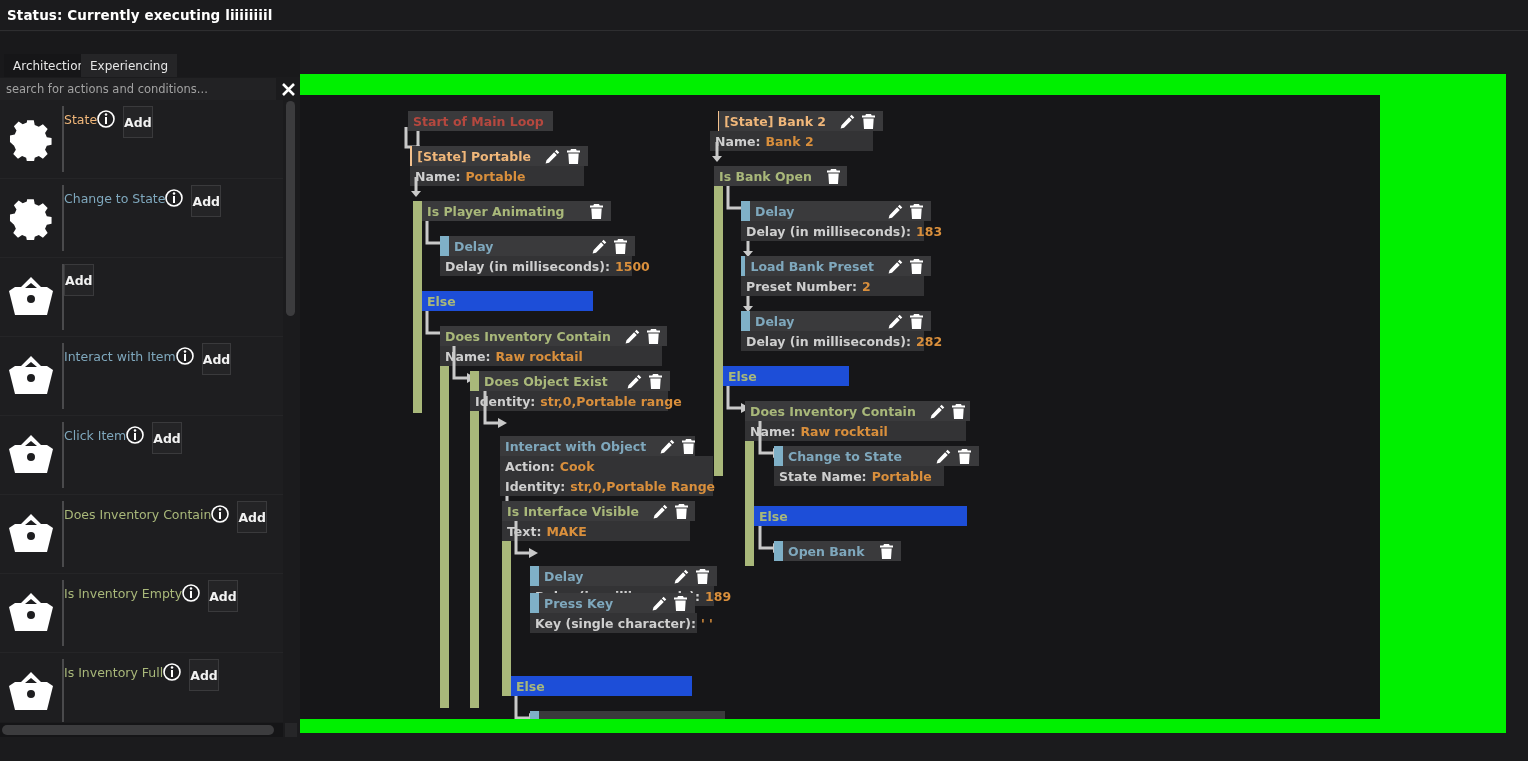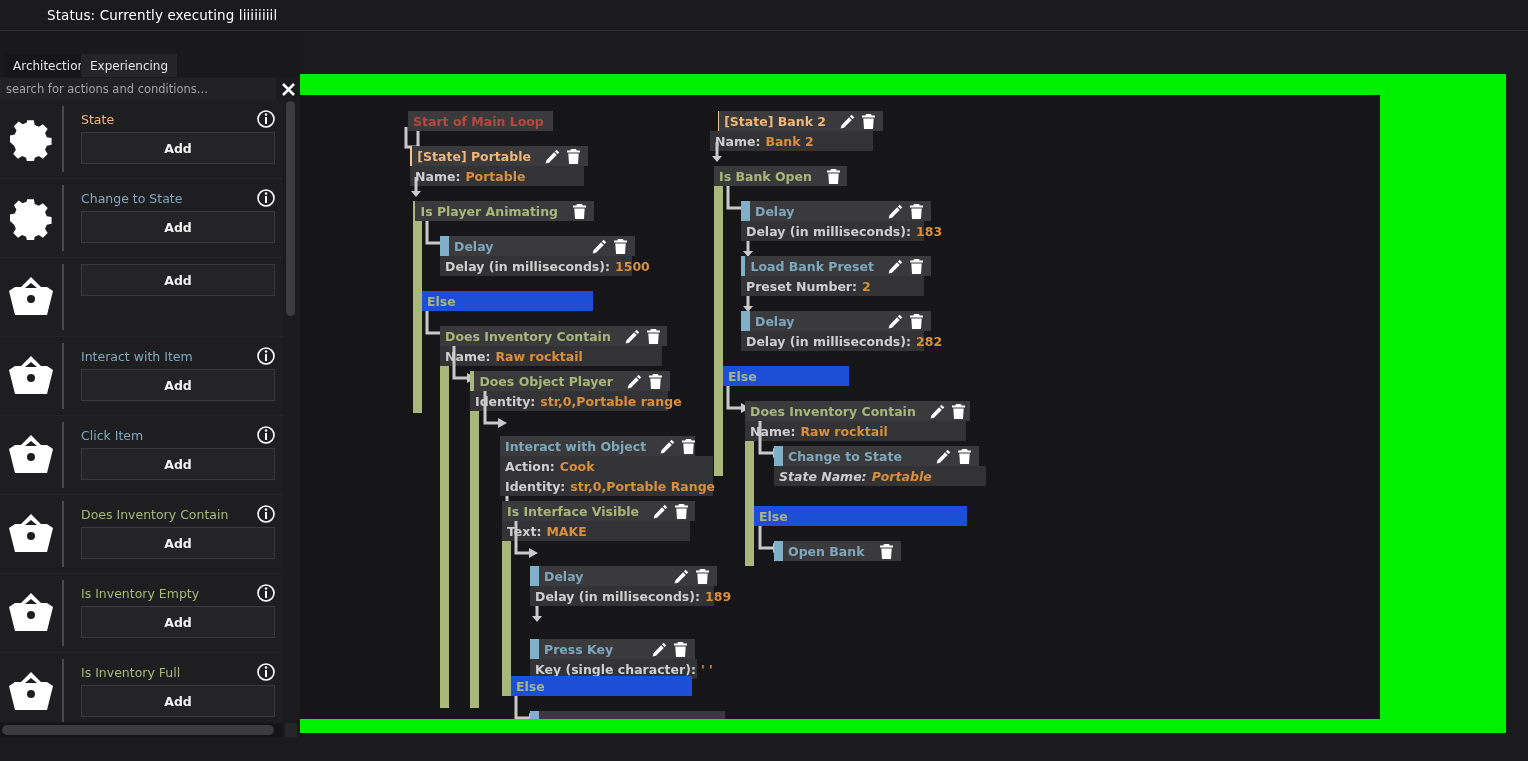--- a/index.html
+++ b/index.html
@@ -12,22 +12,22 @@
   }
 
   
   #status-bar {
     position:absolute; left:0; top:0; width:1528px; height:31px;
     background:#1b1b1d;
     border-bottom:1px solid #2e2e30;
     display:flex; align-items:center;
   }
   #status-text {
-    font-size:13.5px; font-weight:normal; color:#ffffff;
-    padding-left:7px; letter-spacing:0.1px;margin-left:40px;
+    font-size:13.5px; font-weight:bold; color:#ffffff;
+    padding-left:7px; letter-spacing:0.1px;
   }
 
   
   #tab-bar {
     position:absolute; left:0; top:32px; width:300px; height:45px;
     background:#19191b;
   }
   .tab {
     position:absolute; bottom:0; height:23px;
     display:flex; align-items:center; justify-content:center;
@@ -70,21 +70,21 @@
     display:flex; align-items:center;
     border-bottom:1px solid #252527;
   }
   .side-icon {
     width:62px; min-width:62px; height:79px;
     display:flex; align-items:center; justify-content:center;
   }
   .side-icon svg { display:block; }
   .side-body {
     flex:1; height:66px; border-left:2px solid #4a4a4c;
-    padding-left:17px; display:flex; flex-direction:column;
+    padding-left:0; display:flex; flex-direction:row;
     justify-content:flex-start;
   }
   .side-head {
     height:26px; display:flex; align-items:center;
     justify-content:space-between; padding-right:8px;
   }
   .side-label { font-size:12.5px; }
   .side-label.kind-state   { color:#f0b77a; }
   .side-label.kind-action  { color:#7fa8bd; }
   .side-label.kind-cond    { color:#a9b87a; }
@@ -388,21 +388,21 @@
       </div>
     </div>
     <div class="conn" style="left: 111px; top: 82px;">
       <svg width="12" height="22">
     <path d="M5,0 L5,15" stroke="#c9c9c9" stroke-width="3" fill="none"></path>
     <path d="M0,14 L5,20 L10,14 Z" fill="#c9c9c9"></path>
       </svg>
     </div>
     <div class="scope" style="left: 113px; top: 106px; height: 212px;"></div>
     <div class="node" style="left: 113px; top: 106px;">
-      <div class="node-head" style="width: 181px;">
+      <div class="node-head" style="width: 198px;">
         <div class="node-bar bar-cond"></div>
         <span class="node-title t-cond">Is Player Animating</span>
         <span class="node-tools">
           <span style="cursor: pointer; display: block;">
             <svg class="tool" width="15" height="15" viewBox="0 0 15 15">
     <path fill="#ffffff" d="M5 0h5l0.7 1.4H14v2H1v-2h3.3zM2.3 4.6h10.4L12 15H3z"></path>
   </svg>
           </span>
         </span>
       </div>
@@ -471,21 +471,21 @@
     <div class="conn" style="left: 152px; top: 251px;">
       <svg width="32" height="40">
     <path d="M2,0 L2,32 L20,32" stroke="#c9c9c9" stroke-width="3" fill="none"></path>
     <path d="M15,27 L24,32 L15,37 Z" fill="#c9c9c9"></path>
       </svg>
     </div>
     <div class="scope" style="left: 170px; top: 276px; height: 337px;"></div>
     <div class="node" style="left: 170px; top: 276px;">
       <div class="node-head" style="width: 200px;">
         <div class="node-bar bar-cond"></div>
-        <span class="node-title t-cond">Does Object Player</span>
+        <span class="node-title t-cond">Does Object Exist</span>
         <span class="node-tools">
           <span style="cursor: pointer; display: block;">
             <svg class="tool" width="15" height="15" viewBox="0 0 15 15">
     <path fill="#ffffff" d="M11.6 0.7l2.7 2.7-1.7 1.7-2.7-2.7zM9.1 3.2l2.7 2.7L4 13.7 0.6 14.6l0.9-3.4z"></path>
   </svg>
           </span>
           <span style="cursor: pointer; display: block;">
             <svg class="tool" width="15" height="15" viewBox="0 0 15 15">
     <path fill="#ffffff" d="M5 0h5l0.7 1.4H14v2H1v-2h3.3zM2.3 4.6h10.4L12 15H3z"></path>
   </svg>
@@ -585,21 +585,21 @@
         <span class="f-key">Delay (in milliseconds):</span>
         <span class="f-val">189</span>
       </div>
     </div>
     <div class="conn" style="left: 232px; top: 511px;">
       <svg width="12" height="18">
     <path d="M5,0 L5,11" stroke="#c9c9c9" stroke-width="3" fill="none"></path>
     <path d="M0,10 L5,16 L10,10 Z" fill="#c9c9c9"></path>
       </svg>
     </div>
-    <div class="node" style="left: 230px; top: 544px;">
+    <div class="node" style="left: 230px; top: 498px;">
       <div class="node-head" style="width: 165px;">
         <div class="node-bar bar-action"></div>
         <span class="node-title t-action">Press Key</span>
         <span class="node-tools">
           <span style="cursor: pointer; display: block;">
             <svg class="tool" width="15" height="15" viewBox="0 0 15 15">
     <path fill="#ffffff" d="M11.6 0.7l2.7 2.7-1.7 1.7-2.7-2.7zM9.1 3.2l2.7 2.7L4 13.7 0.6 14.6l0.9-3.4z"></path>
   </svg>
           </span>
           <span style="cursor: pointer; display: block;">
@@ -804,21 +804,21 @@
     <path fill="#ffffff" d="M11.6 0.7l2.7 2.7-1.7 1.7-2.7-2.7zM9.1 3.2l2.7 2.7L4 13.7 0.6 14.6l0.9-3.4z"></path>
   </svg>
           </span>
           <span style="cursor: pointer; display: block;">
             <svg class="tool" width="15" height="15" viewBox="0 0 15 15">
     <path fill="#ffffff" d="M5 0h5l0.7 1.4H14v2H1v-2h3.3zM2.3 4.6h10.4L12 15H3z"></path>
   </svg>
           </span>
         </span>
       </div>
-      <div class="node-field" style="width: 212px; font-style: italic;">
+      <div class="node-field" style="width: 170px;">
         <span class="f-key">State Name:</span>
         <span class="f-val">Portable</span>
       </div>
     </div>
     <div class="else-row" style="left: 445px; top: 411px; width: 222px;">
       <div class="else-bar"></div>
       <span class="else-label">Else</span>
     </div>
     <div class="conn" style="left: 458px; top: 431px;">
       <svg width="32" height="30">

